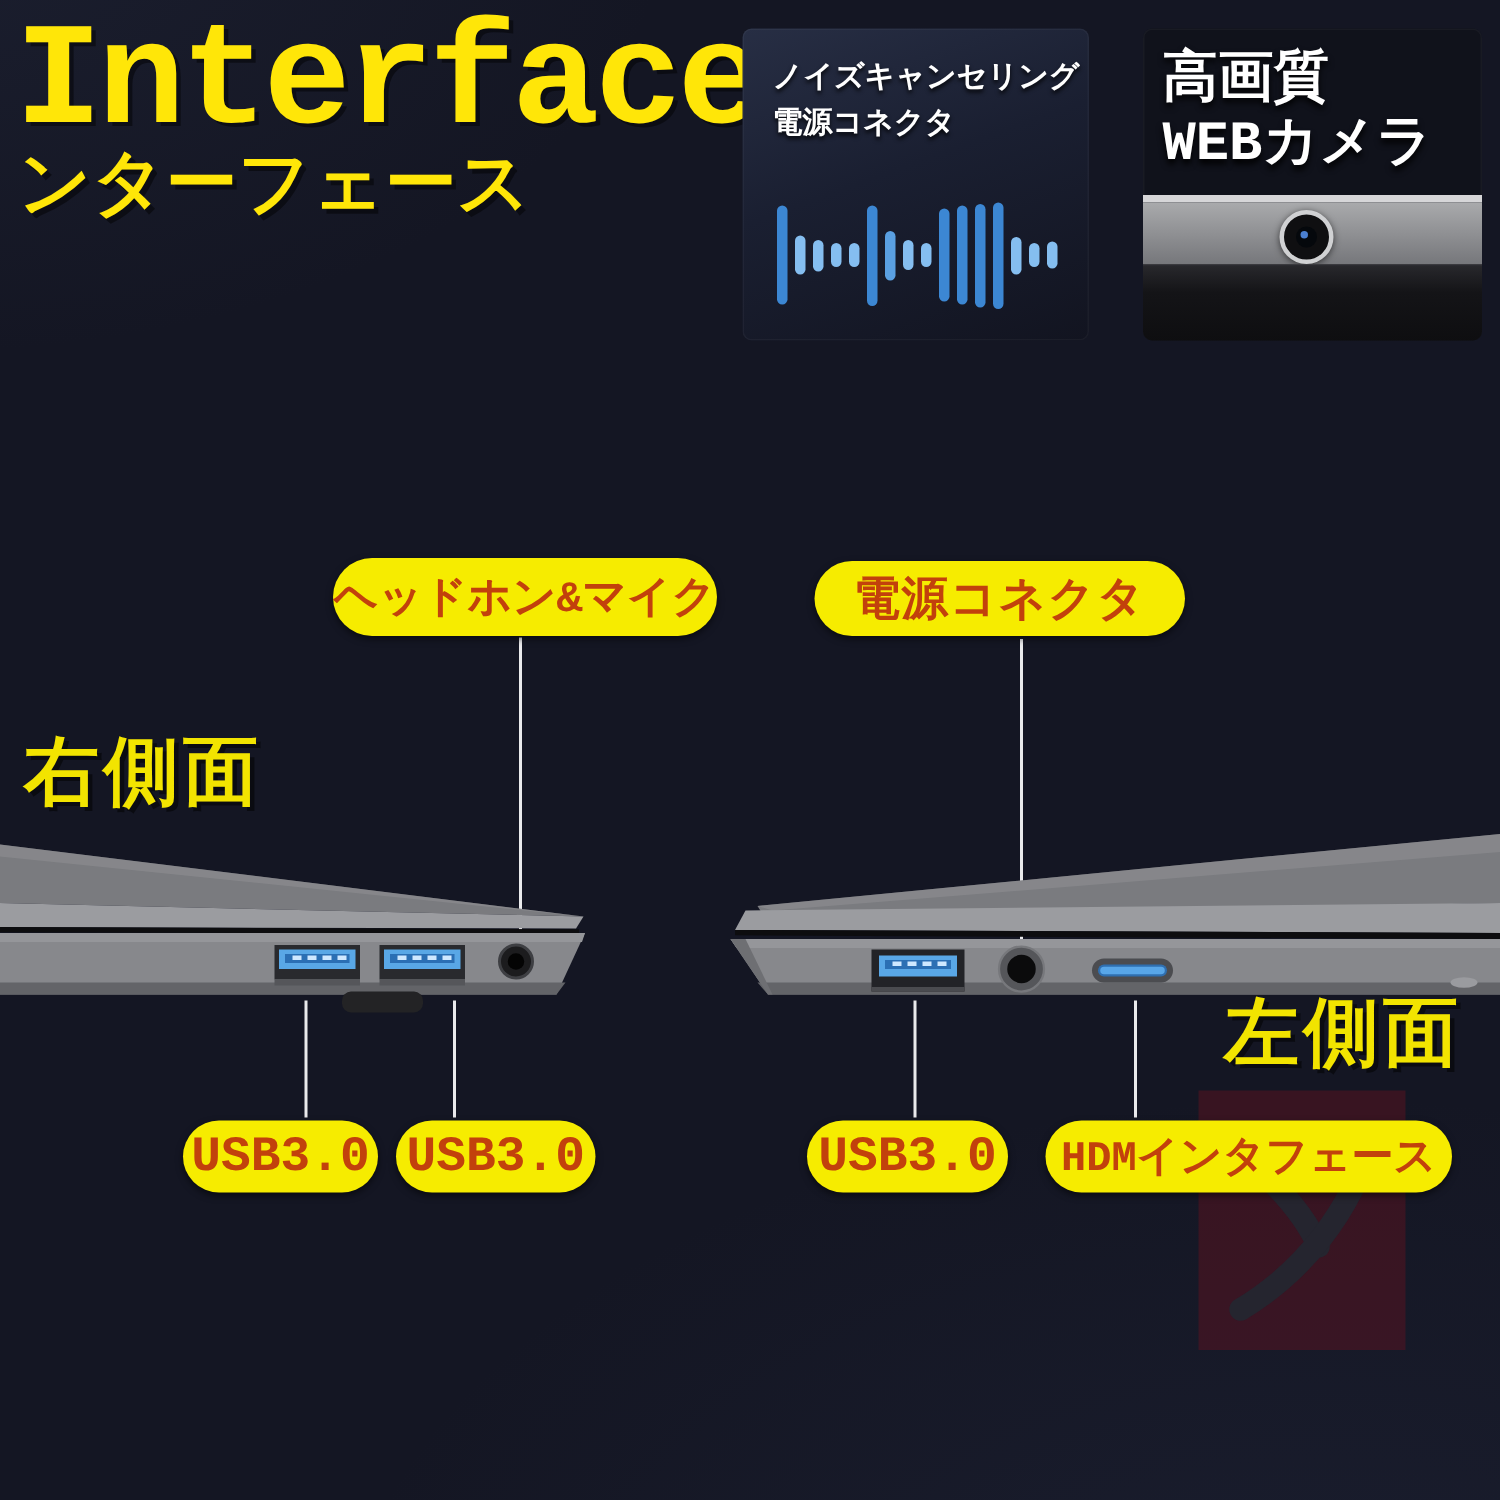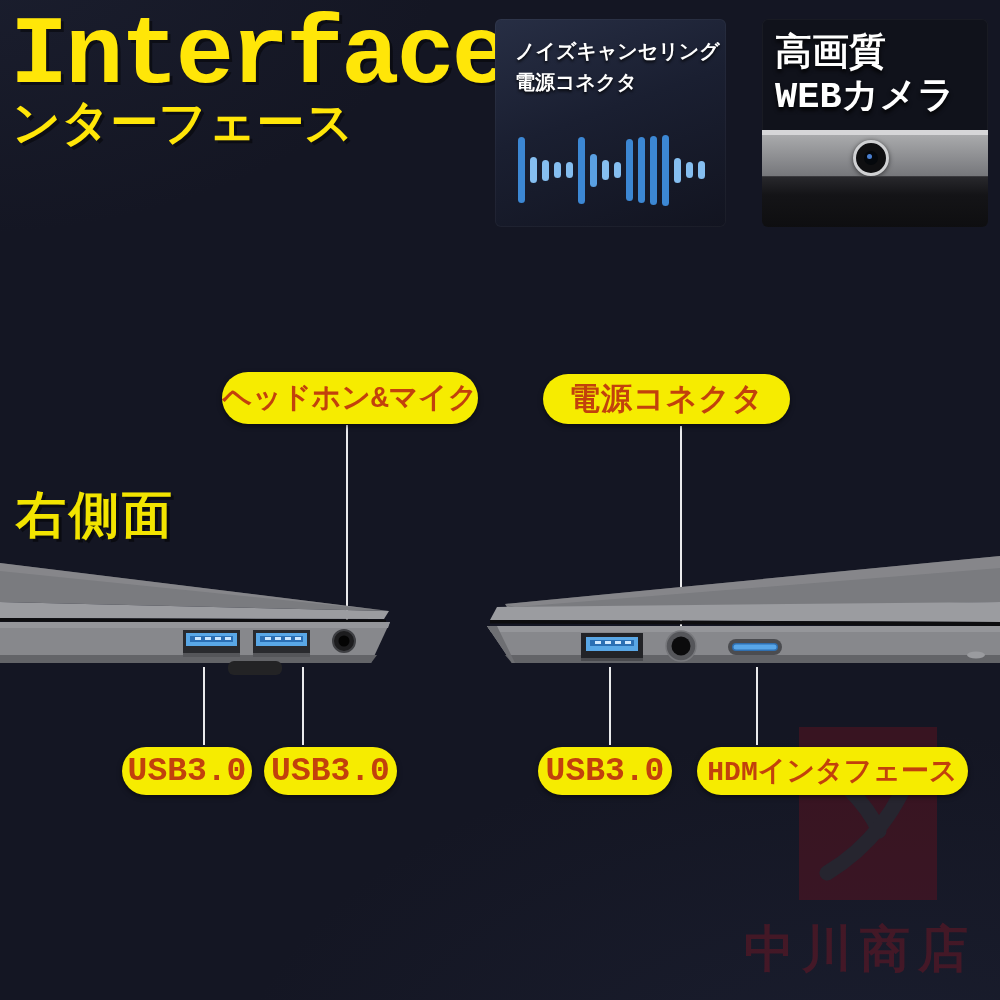--- a/index.html
+++ b/index.html
@@ -151,20 +151,21 @@
         <div class="cam-glint"></div>
       </div>
     </div>
     <div class="cam-black"></div>
   </div>
 
   <div class="pill pill-headphone">ヘッドホン&amp;マイク</div>
   <div class="pill pill-power">電源コネクタ</div>
 
   <div class="side-label side-right">右側面</div>
+  <div class="side-label side-left">左側面</div>
 
   <div class="cline line-headphone"></div>
   <div class="cline line-power"></div>
   <div class="cline line-usb1"></div>
   <div class="cline line-usb2"></div>
   <div class="cline line-usb3"></div>
   <div class="cline line-usbc"></div>
 
   <svg class="laptop laptop-right-view" width="395" height="125" viewBox="0 0 395 125">
     <polygon points="0,5 389,53 0,44" fill="#7a7b7f"></polygon>
@@ -239,15 +240,14 @@
 
   <div class="wm-box">
     <svg width="138" height="173" viewBox="0 0 138 173">
       <g stroke="#232832" stroke-width="15" stroke-linecap="round" fill="none" opacity="0.85">
         <path d="M22,38 L40,54"></path>
         <path d="M48,60 C62,74 74,90 80,104"></path>
         <path d="M116,30 C102,82 68,122 28,146"></path>
       </g>
     </svg>
   </div>
-  <div class="wm-text">中川商店</div>
 
 </div>
 
 </body></html>

